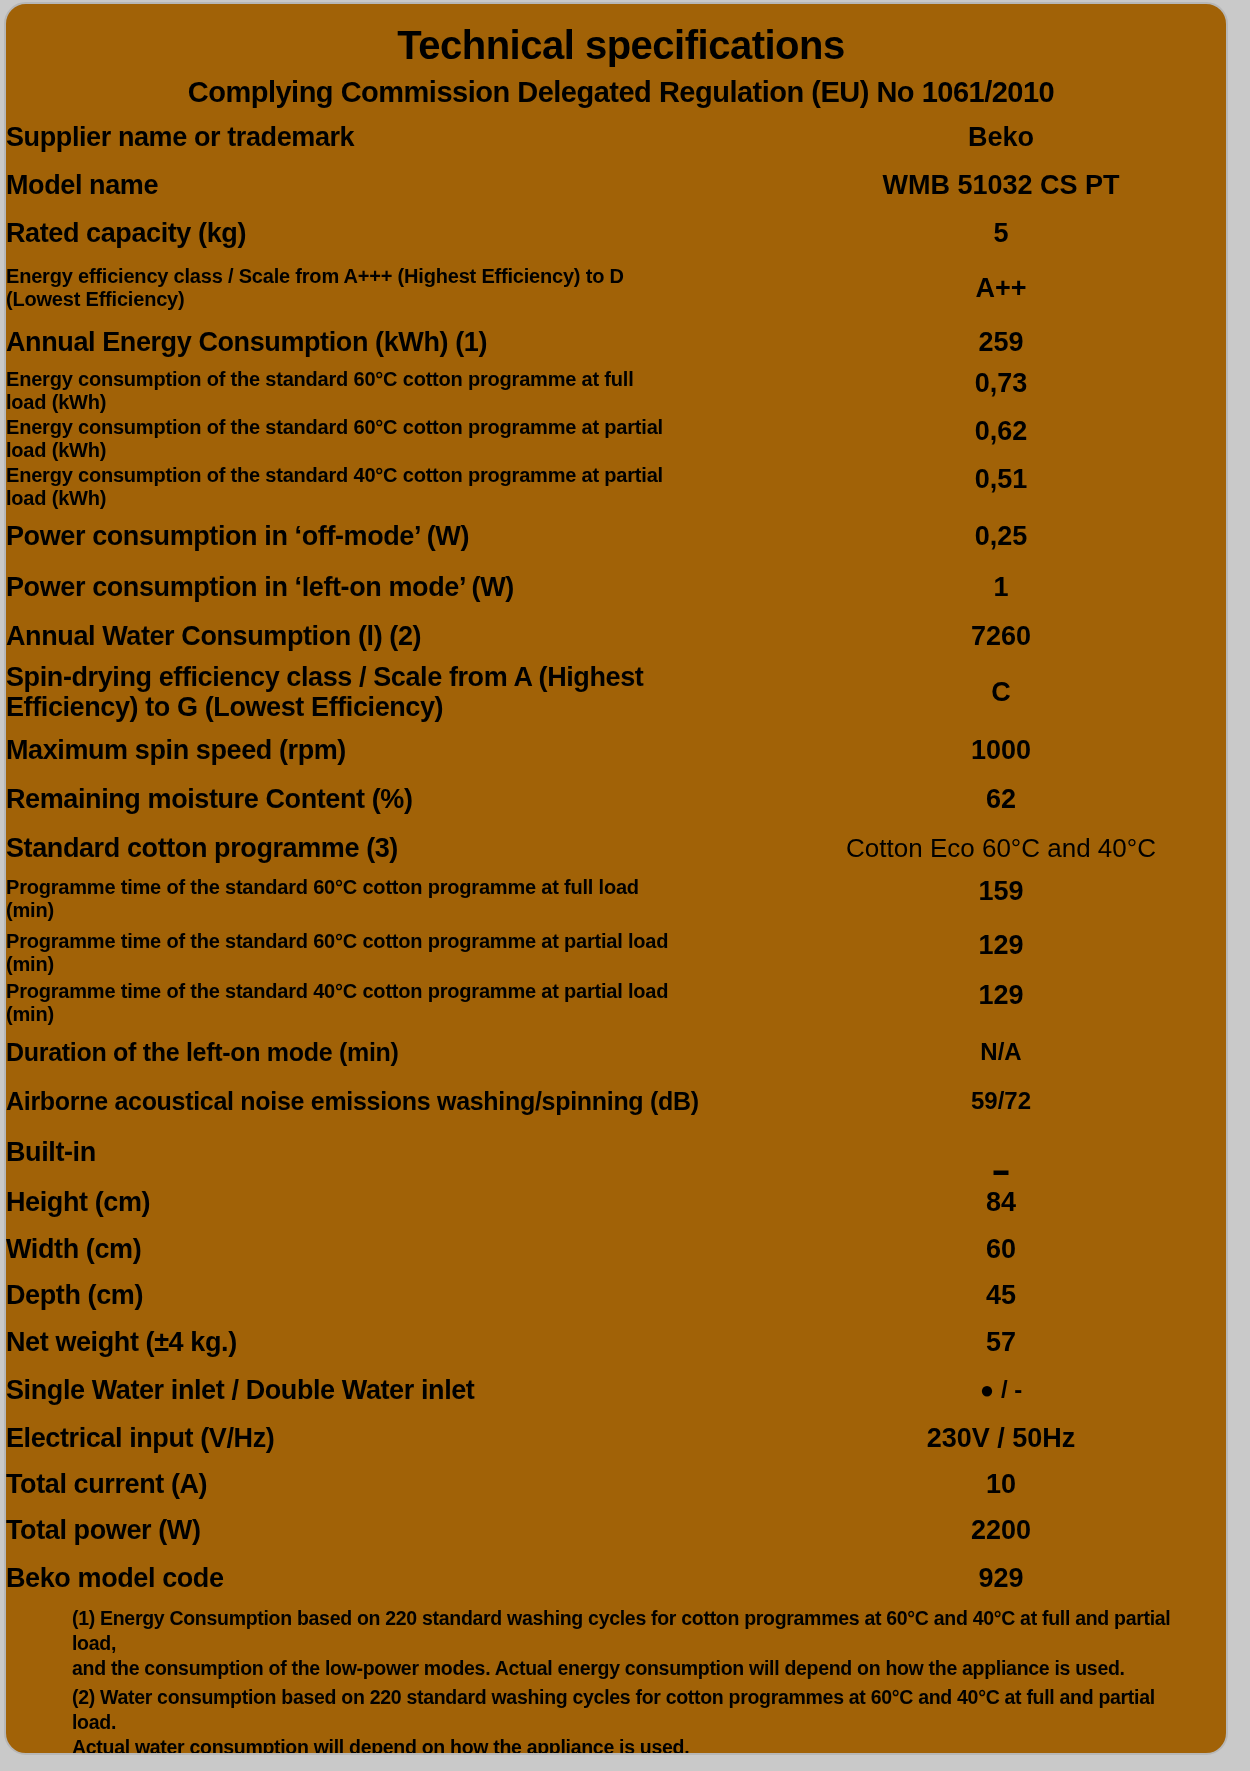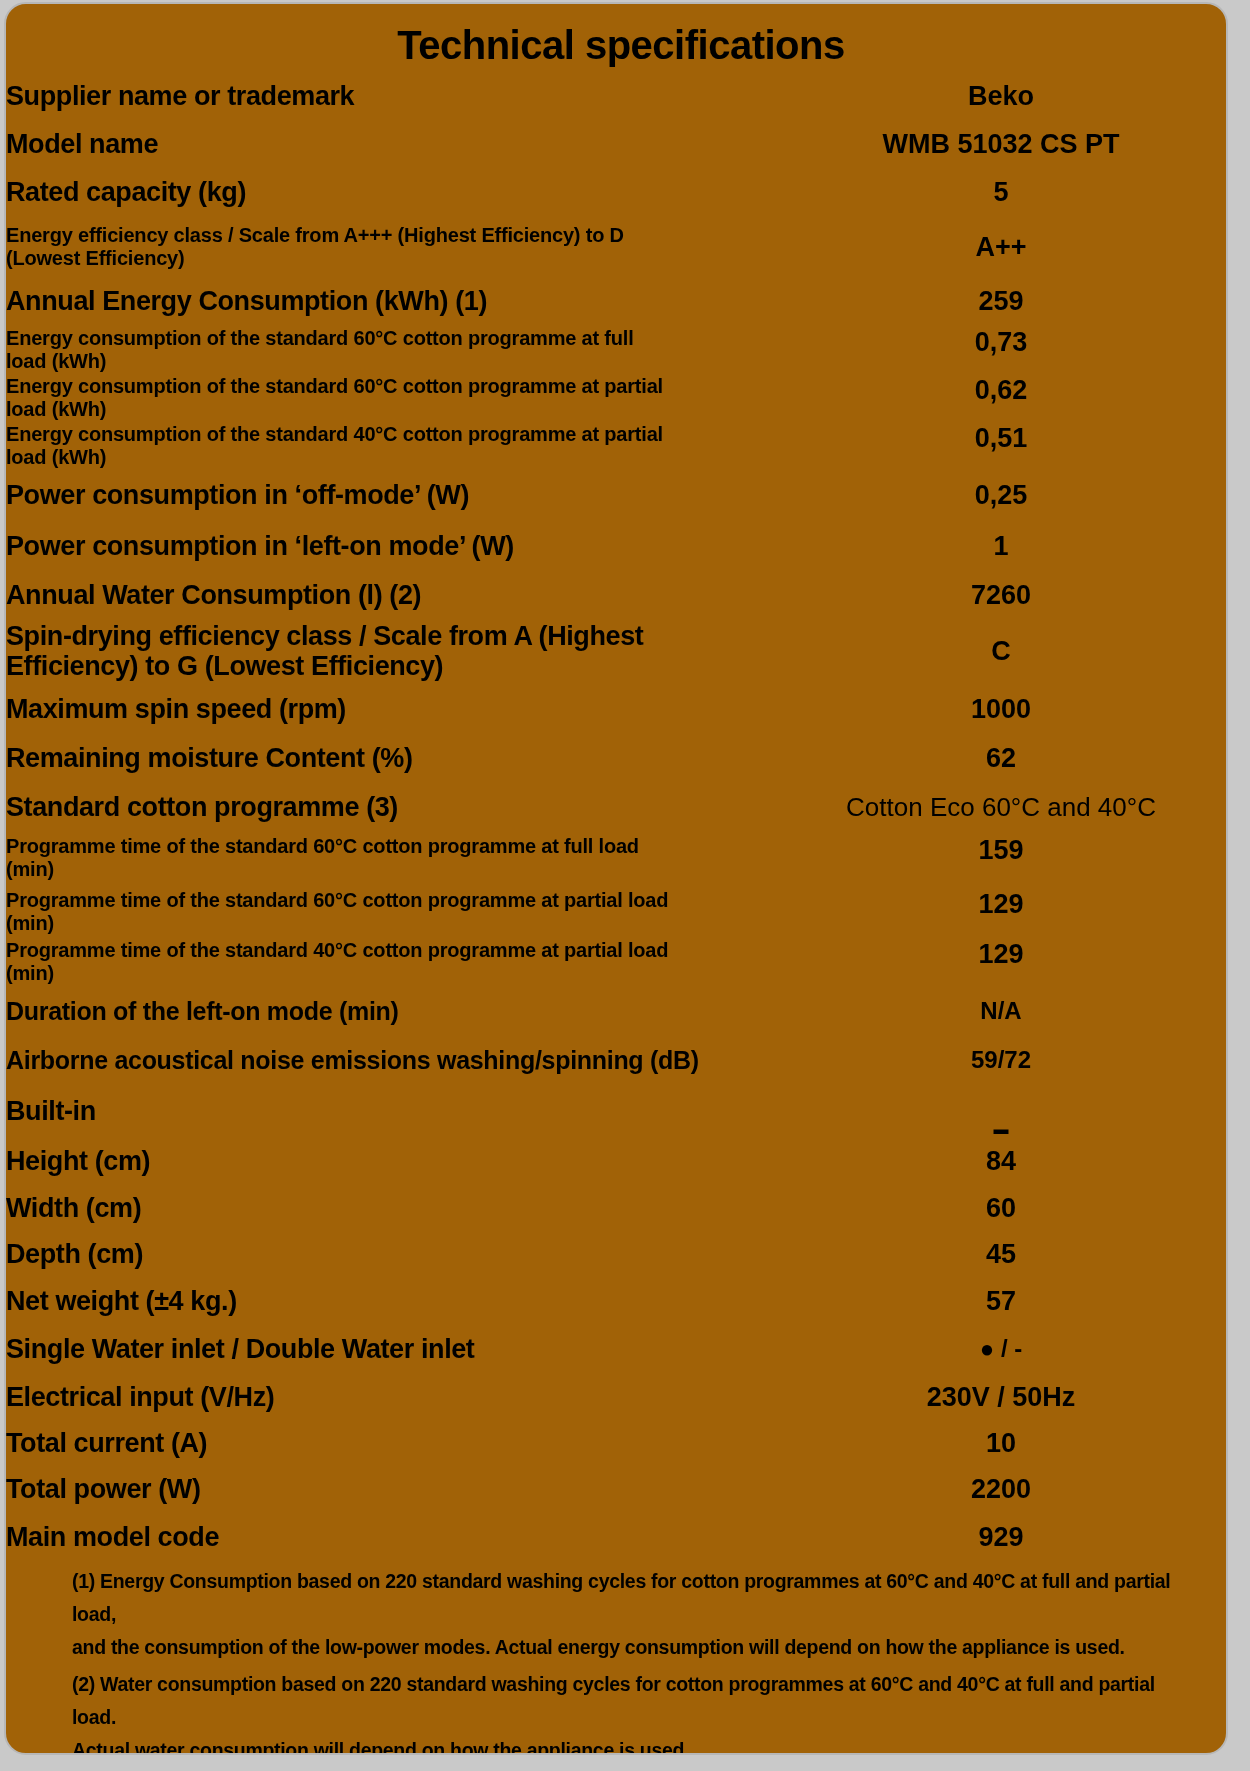--- a/index.html
+++ b/index.html
@@ -47,30 +47,31 @@
     width:330px;
     text-align:center;
     font-size:27px;font-weight:bold;
     white-space:nowrap;
   }
   .val.vreg{font-weight:400;font-size:26px;}
   .val.vmd{font-size:24px;}
   .val.vdash{font-size:15px;position:relative;top:17px;}
   .footnotes{margin-left:66px;margin-top:4px;width:1130px;}
   .fn{white-space:pre-line;font-weight:bold;}
-  .fn.f12{font-size:19.5px;line-height:33px;letter-spacing:-0.3px;margin-bottom:4px;}
+  .fn.f12{font-size:19.5px;line-height:25px;letter-spacing:-0.3px;margin-bottom:4px;}
   .fn.f3{font-size:16px;line-height:19px;letter-spacing:-0.1px;}
 </style>
 </head>
 <body>
 
 <div class="page">
 
   <div class="header">
     <div class="title">Technical specifications</div>
+    <div class="subtitle">Complying Commission Delegated Regulation (EU) No 1061/2010</div>
   </div>
 
   <div class="table">
 
     <div class="row lg" style="height:50px">
       <div class="lbl">Supplier name or trademark</div>
       <div class="val">Beko</div>
     </div>
 
     <div class="row lg" style="height:46px">
@@ -215,21 +216,21 @@
       <div class="lbl">Total current (A)</div>
       <div class="val">10</div>
     </div>
 
     <div class="row lg" style="height:48px">
       <div class="lbl">Total power (W)</div>
       <div class="val">2200</div>
     </div>
 
     <div class="row lg" style="height:48px">
-      <div class="lbl">Main model code</div>
+      <div class="lbl">Beko model code</div>
       <div class="val">929</div>
     </div>
 
   </div>
 
   <div class="footnotes">
     <div class="fn f12">(1) Energy Consumption based on 220 standard washing cycles for cotton programmes at 60°C and 40°C at full and partial load,
 and the consumption of the low-power modes. Actual energy consumption will depend on how the appliance is used.</div>
     <div class="fn f12">(2) Water consumption based on 220 standard washing cycles for cotton programmes at 60°C and 40°C at full and partial load.
 Actual water consumption will depend on how the appliance is used.</div>

